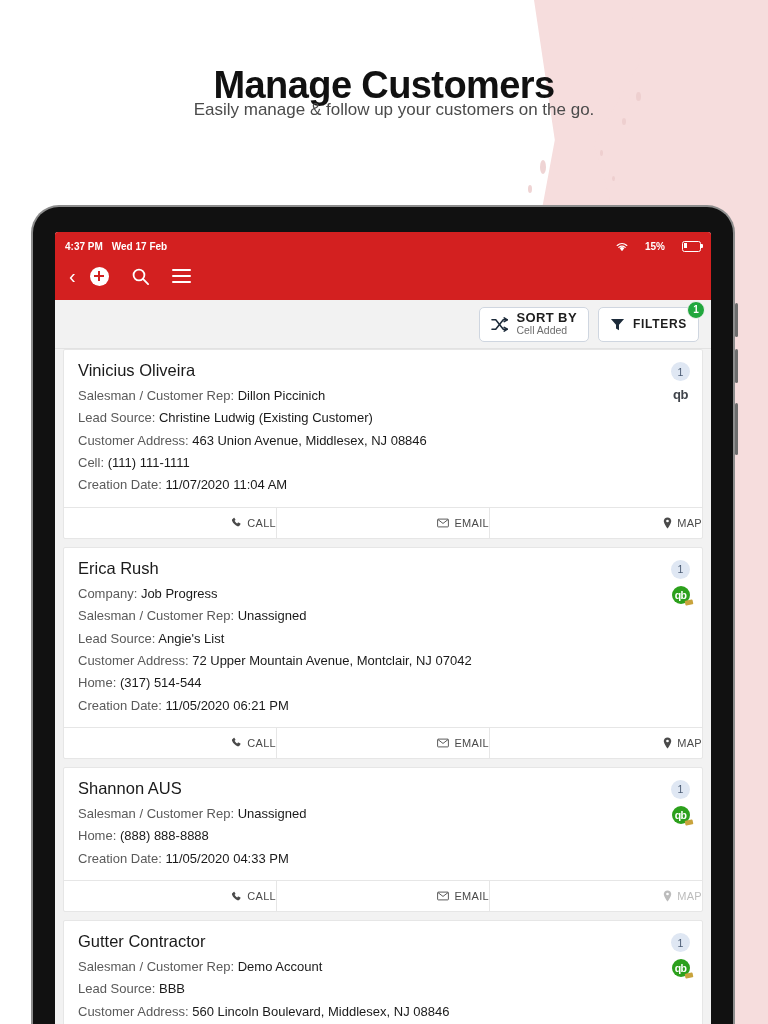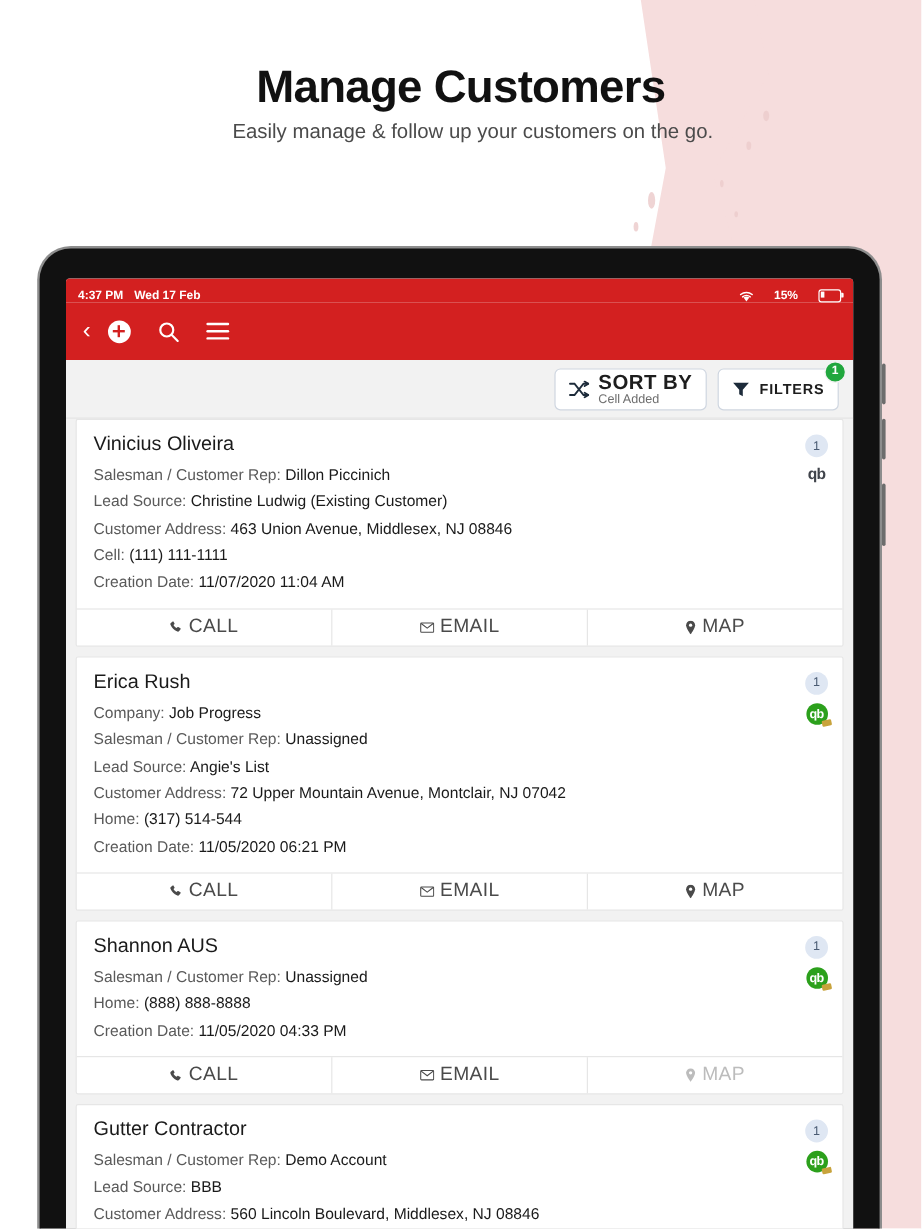--- a/index.html
+++ b/index.html
@@ -49,21 +49,21 @@
   .speck {
     position: absolute;
     background: #eccccc;
     border-radius: 50%;
     opacity: .85;
   }
 
   
   .headline {
     position: absolute;
-    top: 52px;
+    top: 64px;
     left: 0;
     width: 768px;
     text-align: center;
     font-size: 38px;
     font-weight: bold;
     color: #111111;
     letter-spacing: -0.6px;
     z-index: 4;
   }
   .subhead {
@@ -199,21 +199,21 @@
     border: 1px solid #cfd6e0;
     border-radius: 5px;
     height: 33px;
     display: flex;
     align-items: center;
     gap: 8px;
     padding: 0 11px;
     position: relative;
   }
   .chip .two-line { display: flex; flex-direction: column; line-height: 1.12; }
-  .chip .t1 { font-size: 17px; font-weight: bold; color: #1d1d1d; letter-spacing: .4px; }
+  .chip .t1 { font-size: 13px; font-weight: bold; color: #1d1d1d; letter-spacing: .4px; }
   .chip .t2 { font-size: 10.5px; color: #6d6d6d; }
   .chip .flat { font-size: 12px; font-weight: bold; color: #1d1d1d; letter-spacing: .7px; }
   .badge-green {
     position: absolute;
     top: -7px; right: -7px;
     width: 16px; height: 16px;
     border-radius: 50%;
     background: #21a73e;
     color: #ffffff;
     font-size: 10px;
@@ -299,23 +299,23 @@
 
   .card-actions {
     display: flex;
     border-top: 1px solid #e6e6e6;
     height: 30px;
   }
   .act {
     flex: 1;
     display: flex;
     align-items: center;
-    justify-content: center;
+    justify-content: flex-end;
     gap: 5px;
-    font-size: 16px;
+    font-size: 11px;
     color: #4a4a4a;
     letter-spacing: .3px;
     border-right: 1px solid #e6e6e6;
   }
   .act:last-child { border-right: none; }
   .act.disabled { color: #bcbcbc; }
   .act .gl { font-size: 11px; line-height: 1; }
   .act svg { display: block; }
 </style>
 </head>

